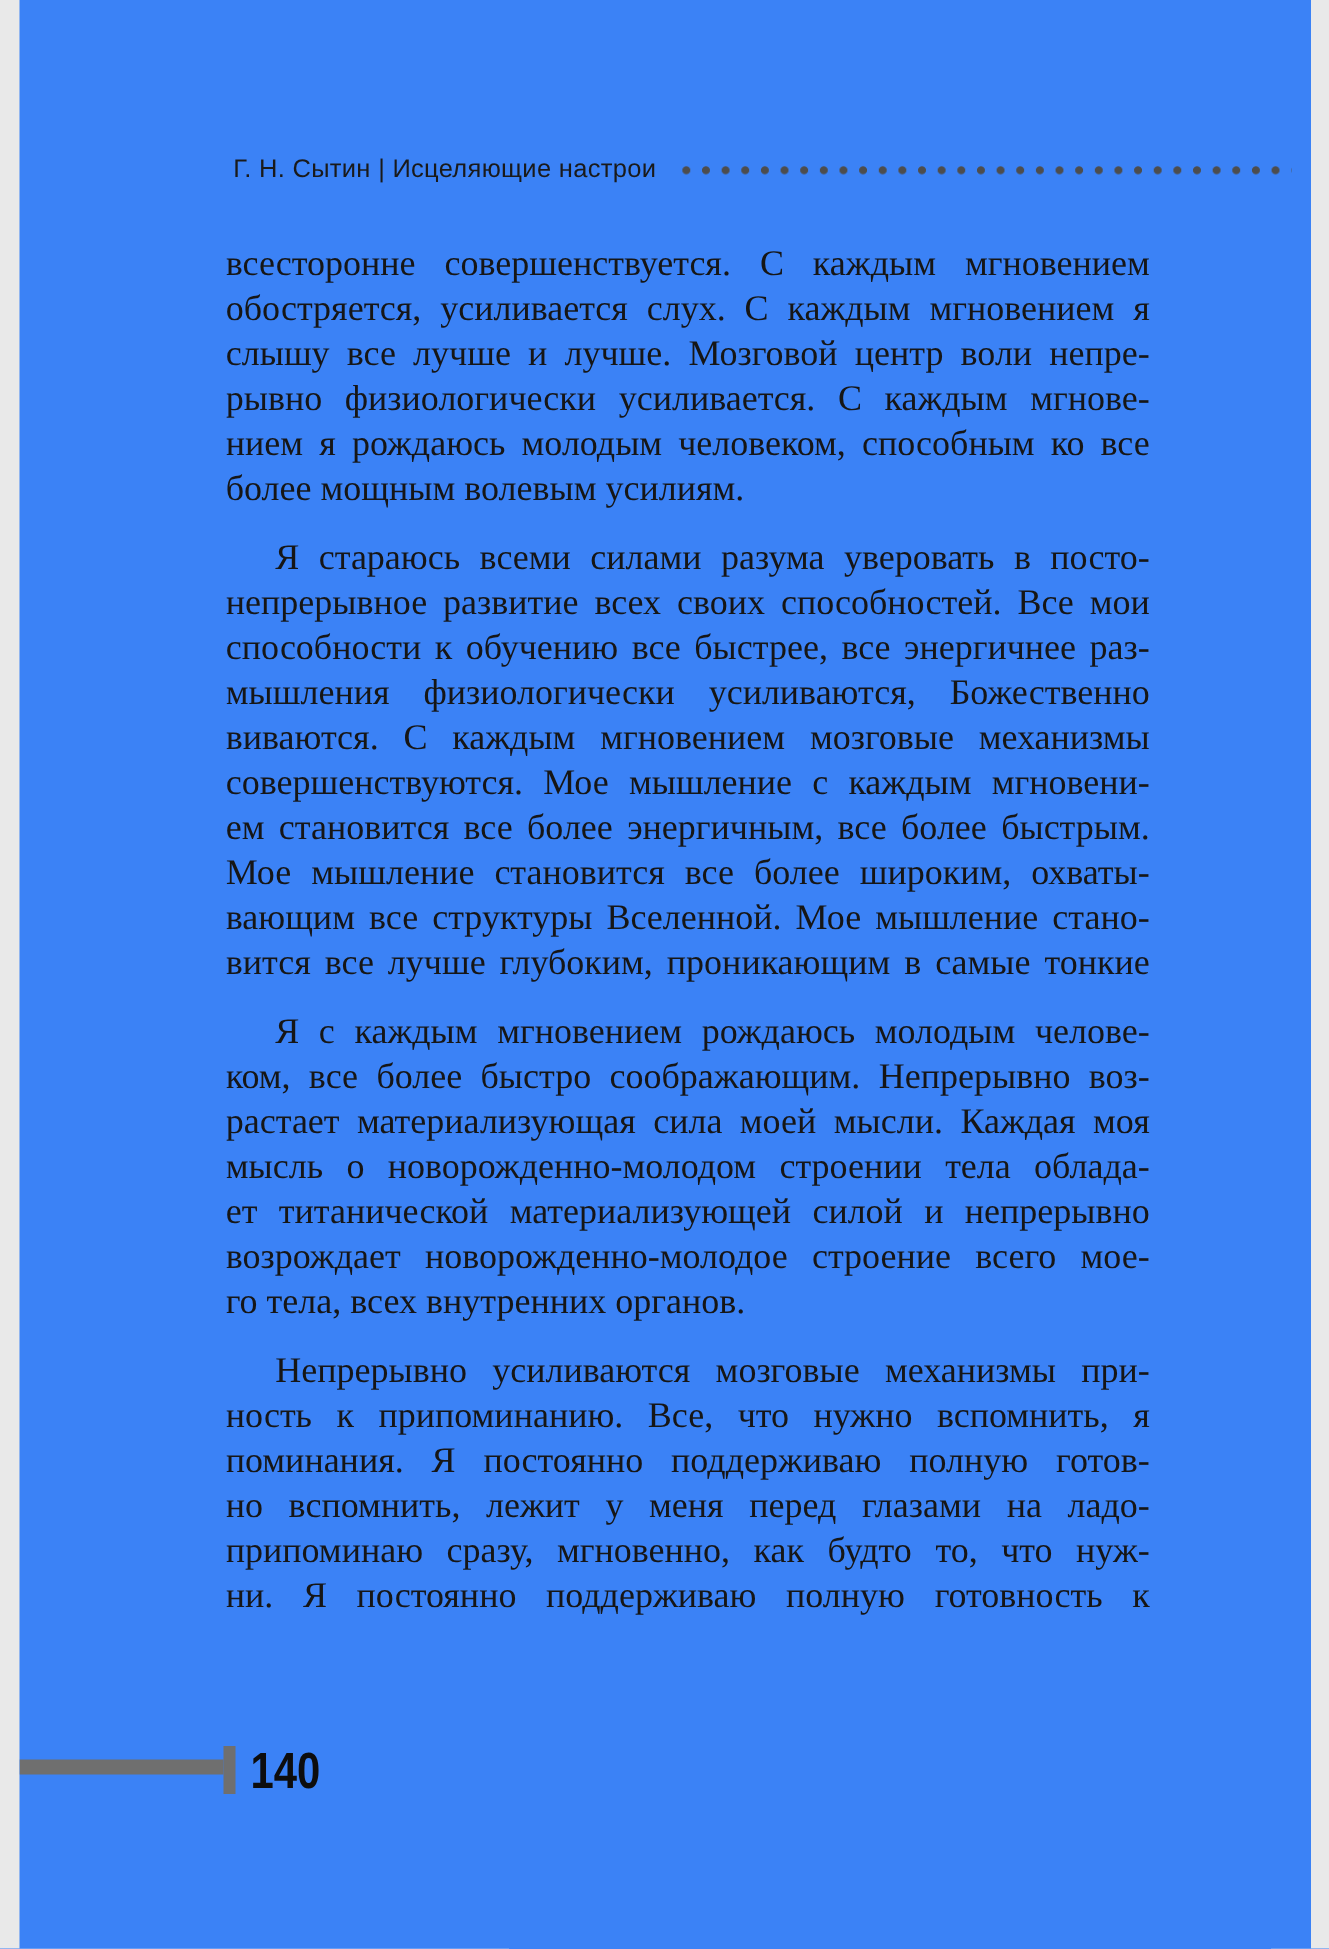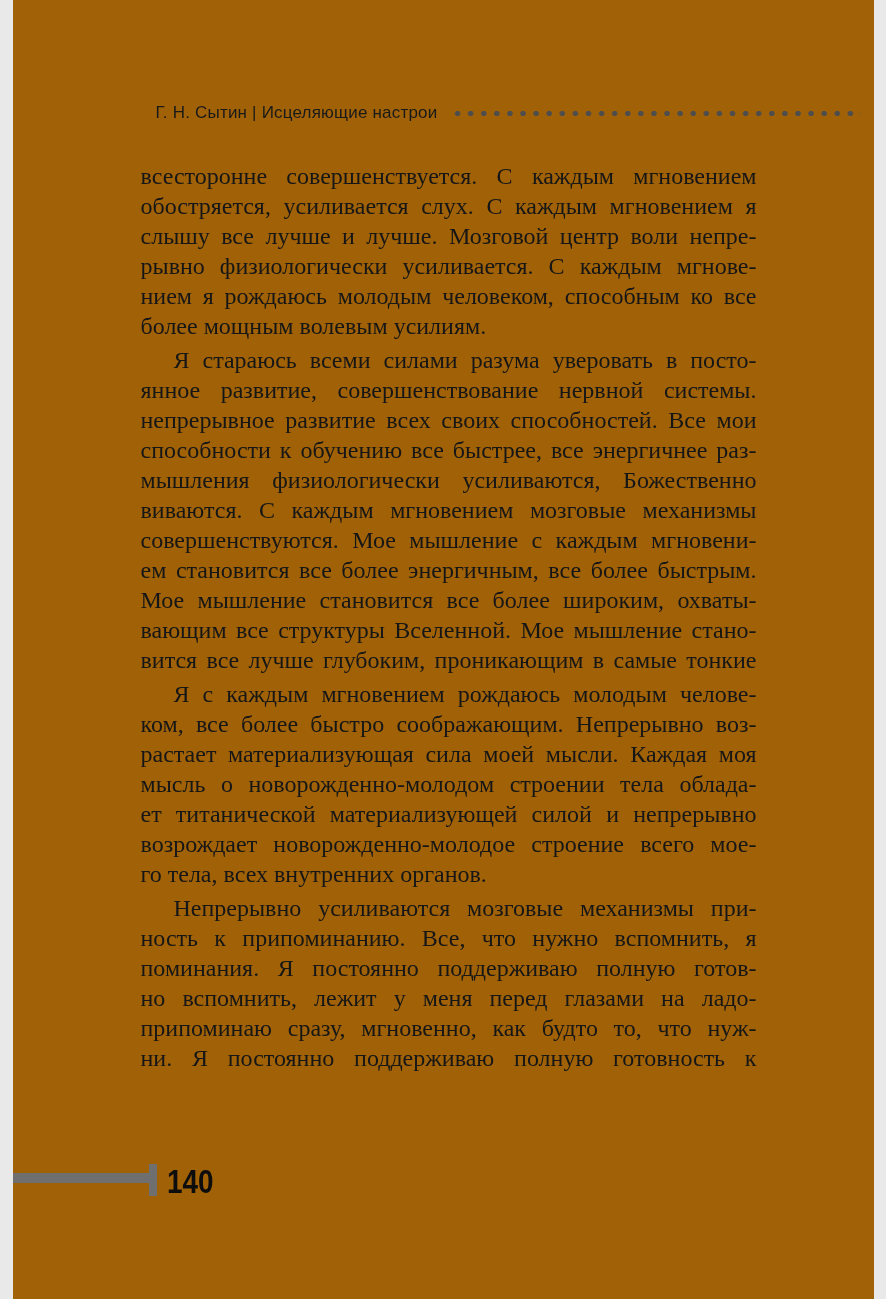--- a/index.html
+++ b/index.html
@@ -5,21 +5,21 @@
   html, body { margin: 0; padding: 0; }
   body {
     font-family: "Liberation Serif", serif;
     background: #e9e9e9;
   }
   .page {
     position: relative;
     width: 861px;
     height: 1299px;
     margin: 0 auto;
-    background: #a16207;
+    background: #3b82f6;
     overflow: hidden;
   }
 
   
   .running-header {
     position: absolute;
     left: 143px;
     top: 101px;
     width: 705px;
     height: 24px;
@@ -37,29 +37,29 @@
     margin-left: 14px;
     background-image: radial-gradient(circle, #4d4d4d 2.4px, rgba(0,0,0,0) 2.9px);
     background-size: 13.1px 7px;
     background-repeat: repeat-x;
     background-position: left center;
   }
 
   
   .body-text {
     position: absolute;
-    left: 128px;
+    left: 138px;
     top: 161px;
     width: 616px;
     font-size: 24px;
     line-height: 30px;
     color: #161616;
   }
   .para { margin: 0; }
-  .para + .para { margin-top: 4px; }
+  .para + .para { margin-top: 16px; }
   .line {
     text-align: justify;
     text-align-last: justify;
     white-space: nowrap;
     overflow: hidden;
   }
   .line.end { text-align-last: left; font-family: Liberation Serif, serif; }
   .para.indent .line:first-child { padding-left: 33px; }
 
   
@@ -107,21 +107,20 @@
       <div class="para">
         <div class="line">всесторонне совершенствуется. С каждым мгновением</div>
         <div class="line">обостряется, усиливается слух. С каждым мгновением я</div>
         <div class="line">слышу все лучше и лучше. Мозговой центр воли непре-</div>
         <div class="line">рывно физиологически усиливается. С каждым мгнове-</div>
         <div class="line">нием я рождаюсь молодым человеком, способным ко все</div>
         <div class="line end">более мощным волевым усилиям.</div>
       </div>
       <div class="para indent">
         <div class="line">Я стараюсь всеми силами разума уверовать в посто-</div>
-        <div class="line">янное развитие, совершенствование нервной системы.</div>
         <div class="line">непрерывное развитие всех своих способностей. Все мои</div>
         <div class="line">способности к обучению все быстрее, все энергичнее раз-</div>
         <div class="line">мышления физиологически усиливаются, Божественно</div>
         <div class="line">виваются. С каждым мгновением мозговые механизмы</div>
         <div class="line">совершенствуются. Мое мышление с каждым мгновени-</div>
         <div class="line">ем становится все более энергичным, все более быстрым.</div>
         <div class="line">Мое мышление становится все более широким, охваты-</div>
         <div class="line">вающим все структуры Вселенной. Мое мышление стано-</div>
         <div class="line">вится все лучше глубоким, проникающим в самые тонкие</div>
       </div>

